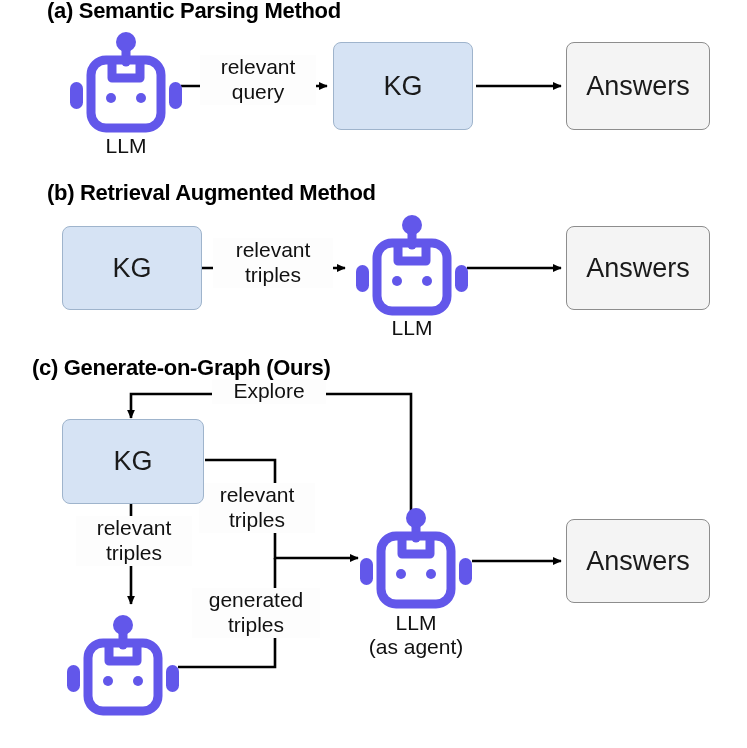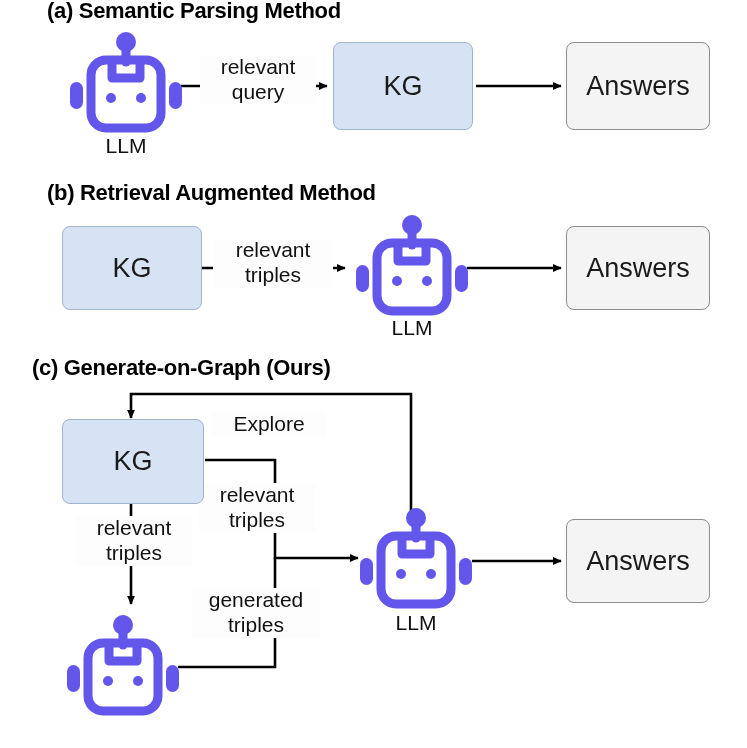--- a/index.html
+++ b/index.html
@@ -194,21 +194,21 @@
       <circle cx="46" cy="66" r="5" fill="#6257EA"></circle>
       <circle cx="76" cy="66" r="5" fill="#6257EA"></circle>
     </svg>
   </div>
   <div class="caption" style="left:352px; top:316px; width:120px;">LLM</div>
 
   <div class="node-box answers" style="left:566px; top:226px; width:144px; height:84px;">Answers</div>
 
   <div class="section-heading" style="left:32px; top:355px;">(c) Generate-on-Graph (Ours)</div>
 
-  <div class="edge-label" style="left:212px; top:412px; width:110px;">Explore</div>
+  <div class="edge-label" style="left:212px; top:379px; width:110px;">Explore</div>
 
   <div class="node-box kg" style="left:62px; top:419px; width:142px; height:85px;">KG</div>
 
   <div class="edge-label" style="left:76px; top:516px; width:112px;">
     <div>relevant</div>
     <div>triples</div>
   </div>
 
   <div class="edge-label" style="left:199px; top:483px; width:112px;">
     <div>relevant</div>
@@ -229,20 +229,21 @@
       </g>
       <circle cx="61" cy="10" r="10" fill="#6257EA"></circle>
       <rect x="5" y="50" width="13" height="27" rx="6.5" ry="6.5" fill="#6257EA"></rect>
       <rect x="104" y="50" width="13" height="27" rx="6.5" ry="6.5" fill="#6257EA"></rect>
       <circle cx="46" cy="66" r="5" fill="#6257EA"></circle>
       <circle cx="76" cy="66" r="5" fill="#6257EA"></circle>
     </svg>
   </div>
   <div class="caption" style="left:356px; top:611px; width:120px;">
     <div>LLM</div>
+    <div>(as agent)</div>
   </div>
 
   <div class="robot" style="left:62px; top:615px;">
     <svg width="122" height="104" viewBox="0 0 122 104" aria-hidden="true">
       <g fill="none" stroke="#6257EA" stroke-width="9" stroke-linecap="round" stroke-linejoin="round">
         <line x1="61" y1="13" x2="61" y2="30"></line>
         <rect x="26" y="28" width="70" height="68" rx="15" ry="15"></rect>
         <path d="M47,29 L47,46 L75,46 L75,29"></path>
       </g>
       <circle cx="61" cy="10" r="10" fill="#6257EA"></circle>

